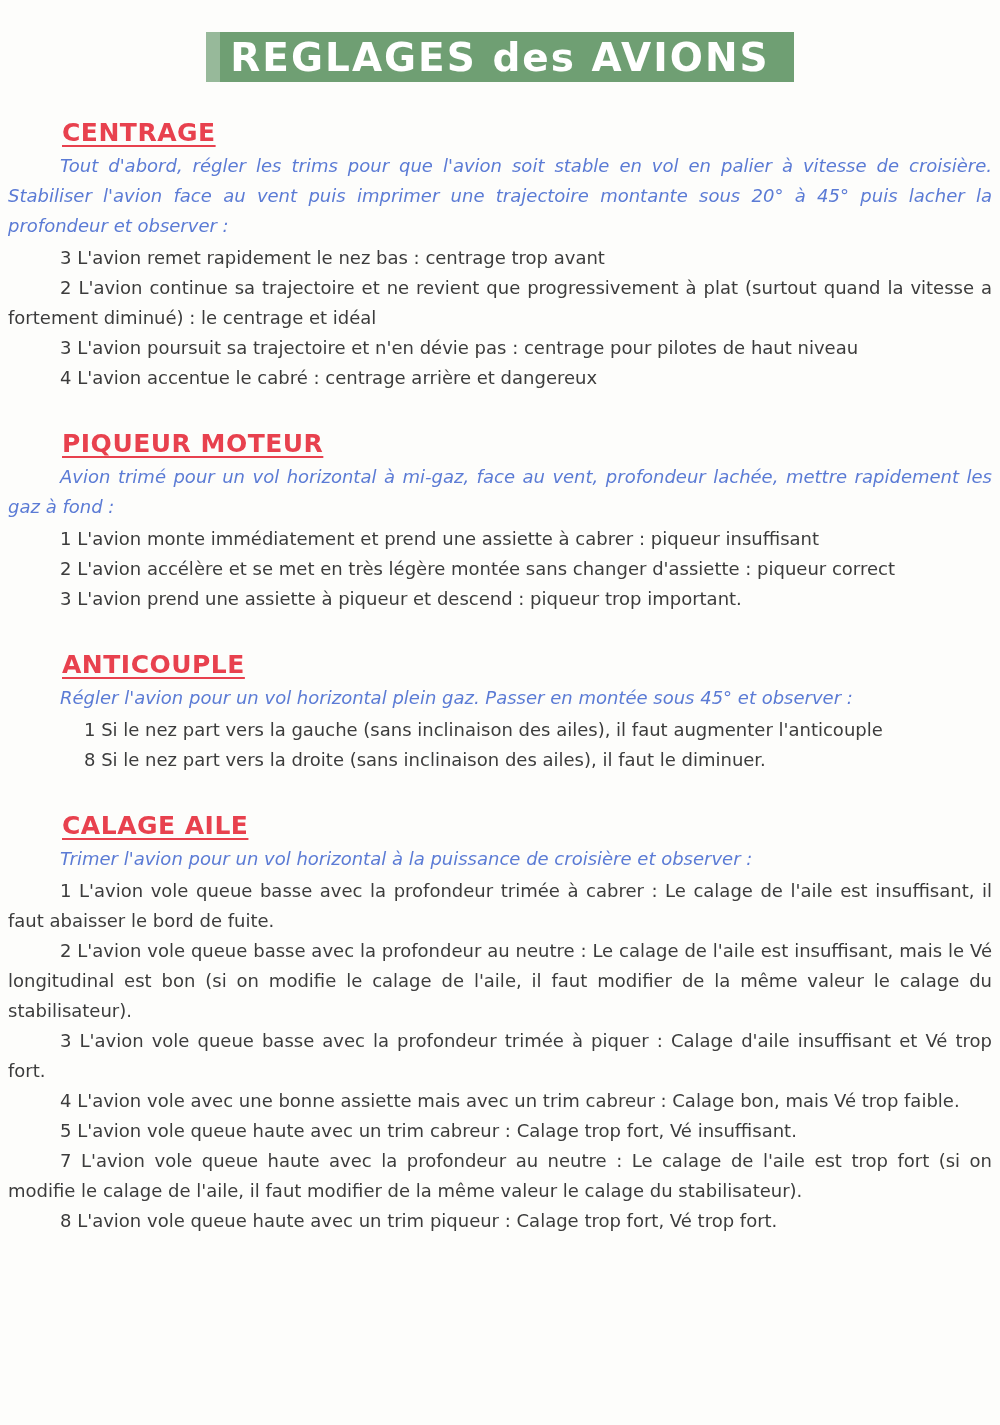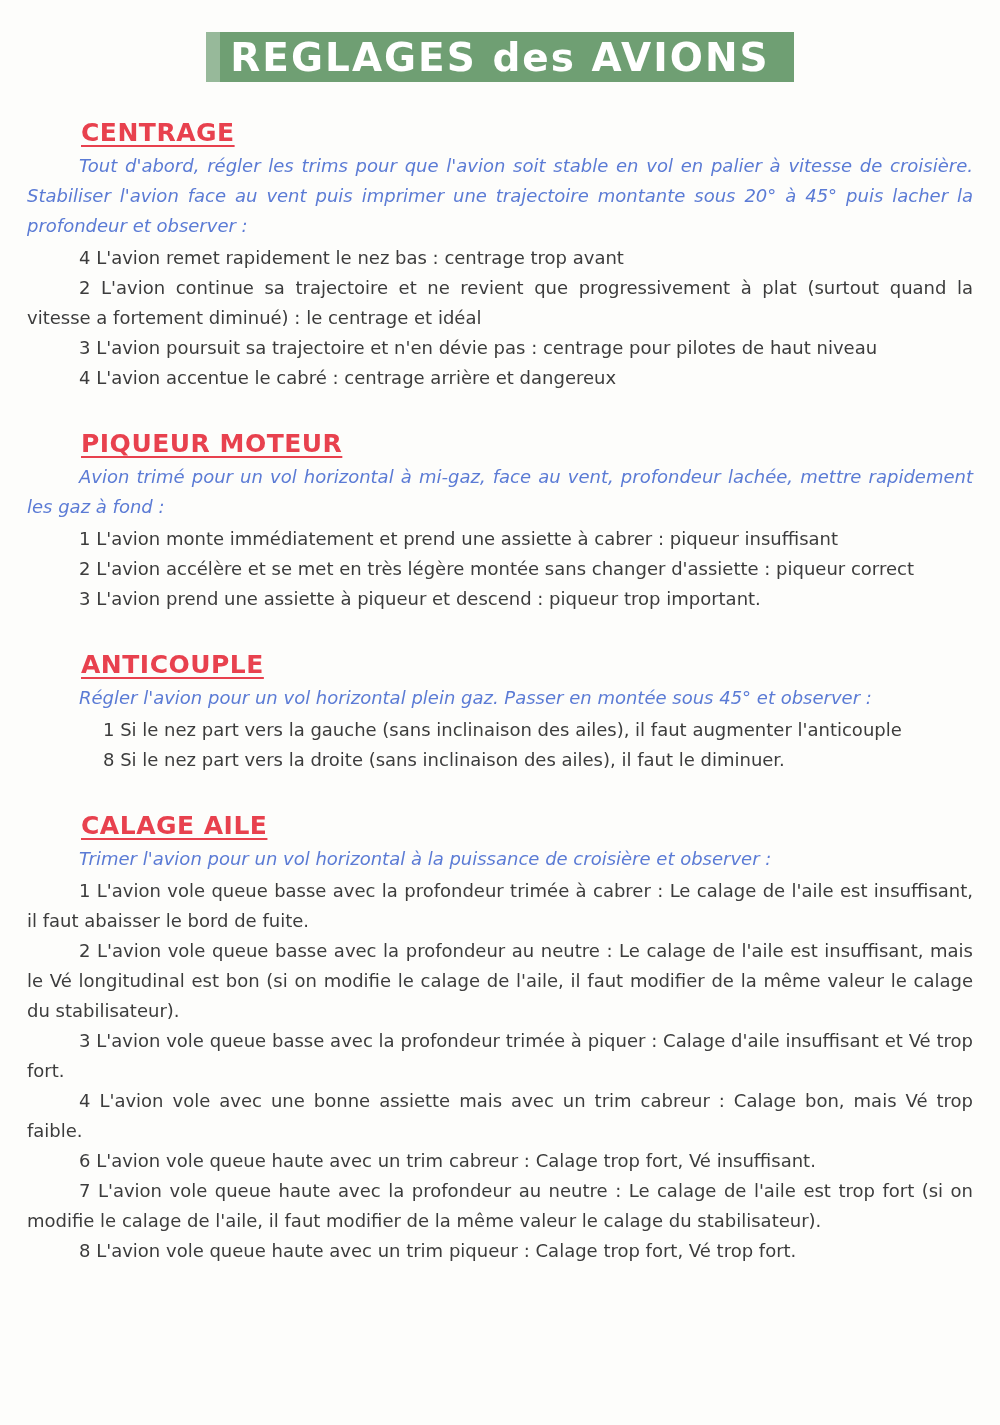--- a/index.html
+++ b/index.html
@@ -12,21 +12,21 @@
     width: 1000px;
     height: 1425px;
     position: relative;
     font-family: "DejaVu Sans", sans-serif;
     background: #fdfdfb;
     overflow: hidden;
   }
   .page {
     position: absolute;
     inset: 0;
-    padding: 0 27px;
+    padding: 0 8px;
     box-sizing: border-box;
   }
   
   .banner {
     width: 588px;
     height: 50px;
     margin: 32px auto 0 auto;
     background: var(--banner_bg, #6f9f73);
     box-shadow: inset 14px 0 0 rgba(255,255,255,0.28);
     display: flex;
@@ -85,21 +85,21 @@
 <body style="background: rgb(253, 253, 251);">
 
 <div class="page">
   <div class="banner">
     <span class="title-text">REGLAGES des AVIONS</span>
   </div>
   <div id="sections">
       <section class="doc-section">
         <h2>CENTRAGE</h2>
         <p class="intro">Tout d'abord, régler les trims pour que l'avion soit stable en vol en palier à vitesse de croisière. Stabiliser l'avion face au vent puis imprimer une trajectoire montante sous 20° à 45° puis lacher la profondeur et observer :</p>
-        <p class="item">4 L'avion remet rapidement le nez bas : centrage trop avant</p>
+        <p class="item">3 L'avion remet rapidement le nez bas : centrage trop avant</p>
         <p class="item">2 L'avion continue sa trajectoire et ne revient que progressivement à plat (surtout quand la vitesse a fortement diminué) : le centrage et idéal</p>
         <p class="item">3 L'avion poursuit sa trajectoire et n'en dévie pas : centrage pour pilotes de haut niveau</p>
         <p class="item">4 L'avion accentue le cabré : centrage arrière et dangereux</p>
       </section>
       <section class="doc-section">
         <h2>PIQUEUR MOTEUR</h2>
         <p class="intro">Avion trimé pour un vol horizontal à mi-gaz, face au vent, profondeur lachée, mettre rapidement les gaz à fond :</p>
         <p class="item">1 L'avion monte immédiatement et prend une assiette à cabrer : piqueur insuffisant</p>
         <p class="item">2 L'avion accélère et se met en très légère montée sans changer d'assiette : piqueur correct</p>
         <p class="item">3 L'avion prend une assiette à piqueur et descend : piqueur trop important.</p>
@@ -110,18 +110,18 @@
         <p class="item">1 Si le nez part vers la gauche (sans inclinaison des ailes), il faut augmenter l'anticouple</p>
         <p class="item">8 Si le nez part vers la droite (sans inclinaison des ailes), il faut le diminuer.</p>
       </section>
       <section class="doc-section">
         <h2>CALAGE AILE</h2>
         <p class="intro">Trimer l'avion pour un vol horizontal à la puissance de croisière et observer :</p>
         <p class="item">1 L'avion vole queue basse avec la profondeur trimée à cabrer : Le calage de l'aile est insuffisant, il faut abaisser le bord de fuite.</p>
         <p class="item">2 L'avion vole queue basse avec la profondeur au neutre : Le calage de l'aile est insuffisant, mais le Vé longitudinal est bon (si on modifie le calage de l'aile, il faut modifier de la même valeur le calage du stabilisateur).</p>
         <p class="item">3 L'avion vole queue basse avec la profondeur trimée à piquer : Calage d'aile insuffisant et Vé trop fort.</p>
         <p class="item">4 L'avion vole avec une bonne assiette mais avec un trim cabreur : Calage bon, mais Vé trop faible.</p>
-        <p class="item">6  L'avion vole queue haute avec un trim cabreur : Calage trop fort, Vé insuffisant.</p>
+        <p class="item">5  L'avion vole queue haute avec un trim cabreur : Calage trop fort, Vé insuffisant.</p>
         <p class="item">7 L'avion vole queue haute avec la profondeur au neutre : Le calage de l'aile est trop fort (si on modifie le calage de l'aile, il faut modifier de la même valeur le calage du stabilisateur).</p>
         <p class="item">8  L'avion vole queue haute avec un trim piqueur : Calage trop fort, Vé trop fort.</p>
       </section>
     </div>
 </div>
 
 </body></html>

